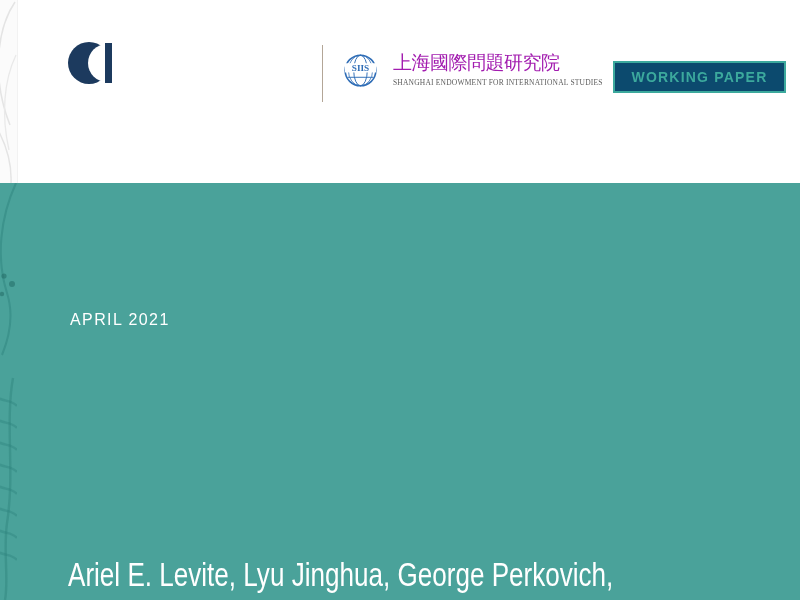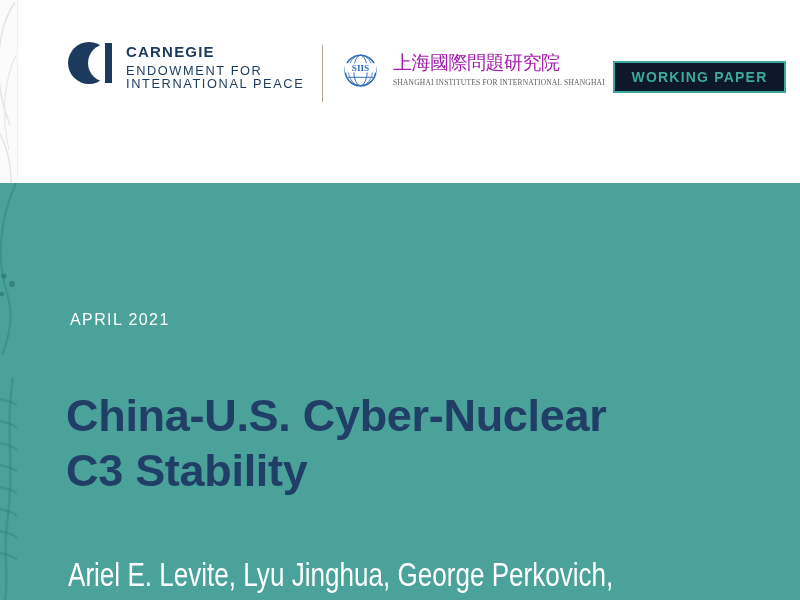--- a/index.html
+++ b/index.html
@@ -26,21 +26,21 @@
   .logo-divider { position:absolute; left:322px; top:45px; width:1px; height:57px; background:#b3a697; }
 
   .siis { position:absolute; left:344px; top:54px; display:flex; align-items:center; }
   .siis-text { margin-left:16px; }
   .siis-zh { font-family:Liberation Mono, monospace; font-size:19px; line-height:21px;
              letter-spacing:-0.5px; color:#a21caf; white-space:nowrap; }
   .siis-en { font-family:"Liberation Serif", serif; font-size:7.5px; letter-spacing:0.2px;
              color:#5c5c5c; margin-top:3px; white-space:nowrap; }
 
   .badge { position:absolute; left:613px; top:61px; width:169px; height:28px;
-           border:2px solid #3ca99d; color:#3ca99d; background:#0f172a;
+           border:2px solid #3ca99d; color:#3ca99d; background:#0c4a6e;
            display:flex; align-items:center; justify-content:center;
            font-size:14px; font-weight:bold; letter-spacing:1.2px; white-space:nowrap; }
 
   
   .cover-date { position:absolute; left:70px; top:311px; color:#ffffff;
                 font-size:16px; font-weight:normal; letter-spacing:1.4px; }
   .cover-title { position:absolute; left:66px; top:388px; margin:0; color:#213e66;
                  font-size:45px; font-weight:bold; line-height:55px; letter-spacing:-0.3px;
                  white-space:nowrap; }
   .cover-authors { position:absolute; left:68px; top:556px; color:#ffffff;
@@ -79,48 +79,42 @@
       <path d="M -2 369 C 6 373, 12 371, 17 377" fill="none" stroke="#2e837d" stroke-width="2.4" opacity="0.4"></path>
     </svg>
   </div>
 
   <div class="carnegie">
     <svg width="44" height="42" viewBox="0 0 44 42">
       <circle cx="21" cy="21" r="21" fill="#1c3a5e"></circle>
       <circle cx="39" cy="21" r="19" fill="#ffffff"></circle>
       <rect x="37" y="1" width="7" height="40" fill="#1c3a5e"></rect>
     </svg>
-    <div class="carnegie-text">
-      <div class="carnegie-name">CARNEGIE</div>
-      <div class="carnegie-sub">ENDOWMENT FOR</div>
-      <div class="carnegie-sub carnegie-sub2">INTERNATIONAL PEACE</div>
-    </div>
   </div>
 
   <div class="logo-divider"></div>
 
   <div class="siis">
     <svg width="33" height="33" viewBox="0 0 34 34">
       <circle cx="17" cy="17" r="15.8" fill="none" stroke="#2f6db6" stroke-width="1.6"></circle>
       <ellipse cx="17" cy="17" rx="7" ry="15.8" fill="none" stroke="#2f6db6" stroke-width="1"></ellipse>
       <ellipse cx="17" cy="17" rx="12.5" ry="15.8" fill="none" stroke="#2f6db6" stroke-width="0.8"></ellipse>
       <line x1="4" y1="24" x2="30" y2="24" stroke="#2f6db6" stroke-width="1"></line>
       <line x1="2" y1="17" x2="32" y2="17" stroke="#2f6db6" stroke-width="1"></line>
       <rect x="1" y="9.5" width="32" height="9.5" fill="#ffffff"></rect>
       <text x="17" y="17.5" text-anchor="middle" font-family="Liberation Serif, serif" font-size="9.5" font-weight="bold" fill="#2f6db6">SIIS</text>
     </svg>
     <div class="siis-text">
       <div class="siis-zh">上海國際問題研究院</div>
-      <div class="siis-en">SHANGHAI INSTITUTES FOR INTERNATIONAL SHANGHAI</div>
+      <div class="siis-en">SHANGHAI ENDOWMENT FOR INTERNATIONAL STUDIES</div>
     </div>
   </div>
 
   <div class="badge">
     <span>WORKING PAPER</span>
   </div>
 
   <div class="cover-date">APRIL 2021</div>
 
-  <h1 class="cover-title"><span>China-U.S. Cyber-Nuclear</span><br><span>C3 Stability</span></h1>
 
   <div class="cover-authors">Ariel E. Levite, Lyu Jinghua, George Perkovich,</div>
 
 </div>
 
 </body></html>

